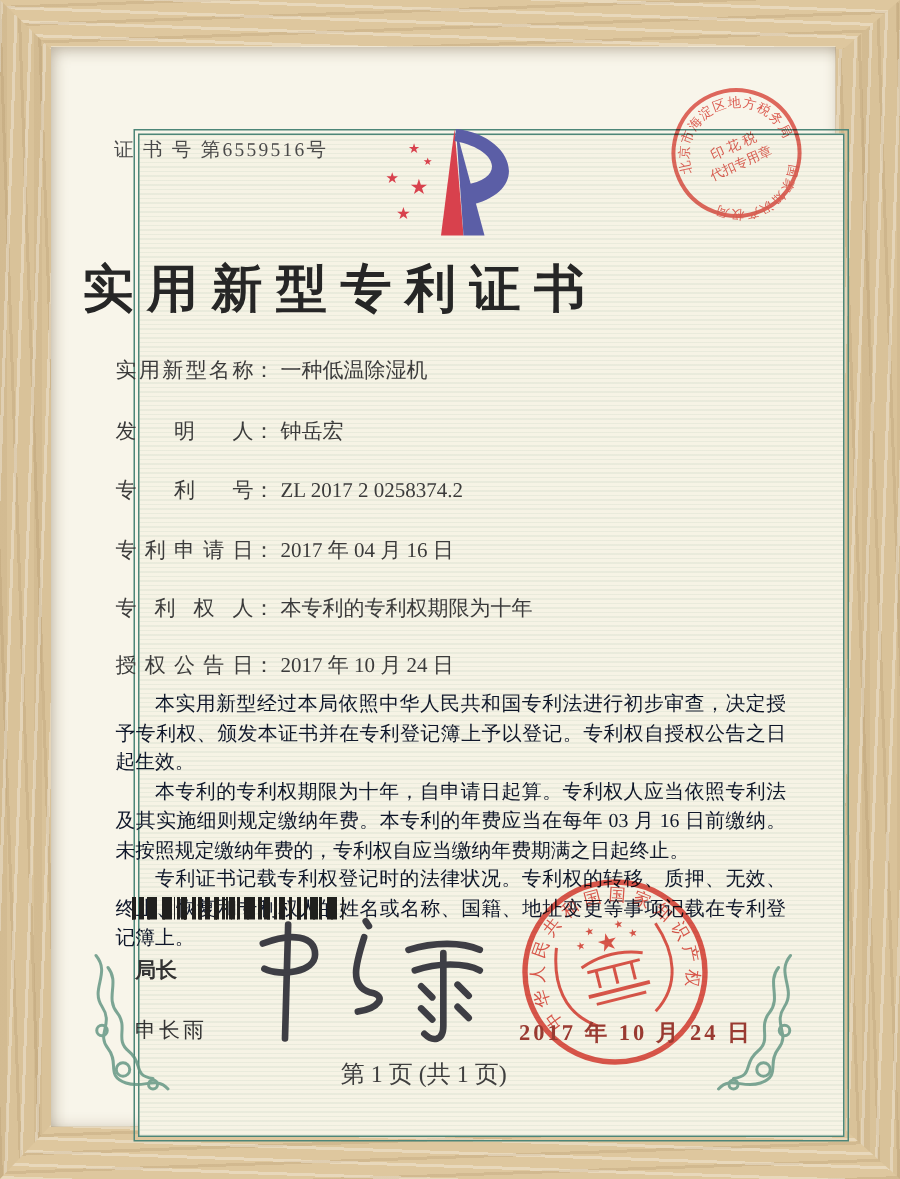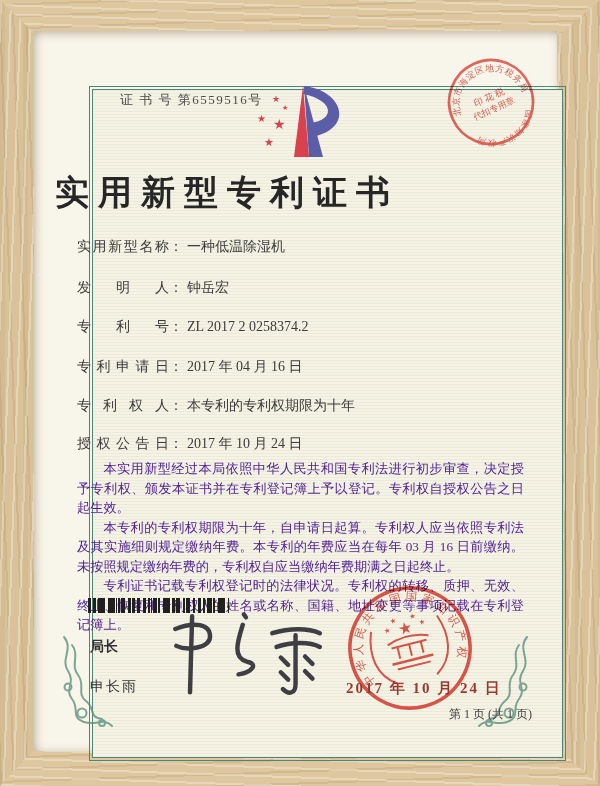--- a/index.html
+++ b/index.html
@@ -33,42 +33,42 @@
     position:absolute;left:55px;top:55px;width:477px;height:675px;
     border:1px solid #4d8678;padding:2px;box-sizing:border-box;
   }
   .cert-inner{
     width:100%;height:100%;box-sizing:border-box;border:1px solid #4d8678;
     background-color:#f6f3e5;
     background-image:repeating-linear-gradient(180deg, rgba(122,160,138,.10) 0 1px, rgba(122,160,138,0) 1px 3px);
   }
   
   .content{position:absolute;inset:0;color:#3a3a3a;}
-  .cert-no{position:absolute;left:76px;top:91px;font-size:13px;letter-spacing:1.5px;color:#4a4a4a;margin-left:44px;}
+  .cert-no{position:absolute;left:76px;top:91px;font-size:13px;letter-spacing:1.5px;color:#4a4a4a;}
   .logo{position:absolute;left:242px;top:76px;width:118px;height:92px;}
   .stamp-tax{position:absolute;left:446px;top:57px;width:90px;height:90px;transform:rotate(-24deg);opacity:.88;mix-blend-mode:multiply;}
   .title{position:absolute;left:55px;top:170px;width:477px;text-align:left;font-size:34px;font-weight:600;letter-spacing:9px;color:#262626;}
   .field{position:absolute;left:77px;font-size:14px;white-space:nowrap;color:#3b3b3b;}
   .f-label{display:inline-block;width:92px;text-align:justify;text-align-last:justify;}
   .f-value{padding-left:4px;}
   .paras{position:absolute;left:77px;top:459px;width:447px;}
-  .paras p{margin:0;font-size:13.2px;line-height:19.5px;text-align:justify;text-indent:2em;color:#4c1d95;}
+  .paras p{margin:0;font-size:13.2px;line-height:19.5px;text-align:justify;text-indent:2em;color:#0f172a;}
   .barcode{
     position:absolute;left:88px;top:598px;width:141px;height:15px;
     background-image:
       repeating-linear-gradient(90deg,#20201e 0 2px,rgba(0,0,0,0) 2px 5px),
       repeating-linear-gradient(90deg,#20201e 0 1px,rgba(0,0,0,0) 1px 7px),
       repeating-linear-gradient(90deg,#20201e 0 3px,rgba(0,0,0,0) 3px 11px);
   }
   .sig-title{position:absolute;left:90px;top:638px;font-size:14px;color:#333;font-weight:bold;}
   .sig-name{position:absolute;left:90px;top:662px;font-size:14px;letter-spacing:2px;color:#333;margin-top:16px;}
   .signature{position:absolute;left:162px;top:610px;width:170px;height:95px;}
   .seal-office{position:absolute;left:345px;top:583px;width:130px;height:130px;transform:rotate(-14deg);opacity:.92;mix-blend-mode:multiply;}
   .issue-date{position:absolute;left:346px;top:679px;font-size:15px;letter-spacing:2px;color:#993a31;font-weight:600;z-index:3;}
-  .footer{position:absolute;left:55px;top:706px;width:477px;text-align:right;font-size:12px;color:#3f3f3f;}
+  .footer{position:absolute;left:44px;top:706px;width:477px;text-align:center;font-size:16px;color:#3f3f3f;}
   .corner{position:absolute;top:635px;width:56px;height:93px;}
   .corner-left{left:58px;}
   .corner-right{left:477px;transform:scaleX(-1);}
   svg{display:block;width:100%;height:100%;}
   .seal-text{fill:#df4b42;}
 </style>
 </head>
 <body>
 
 <div class="frame"></div>

